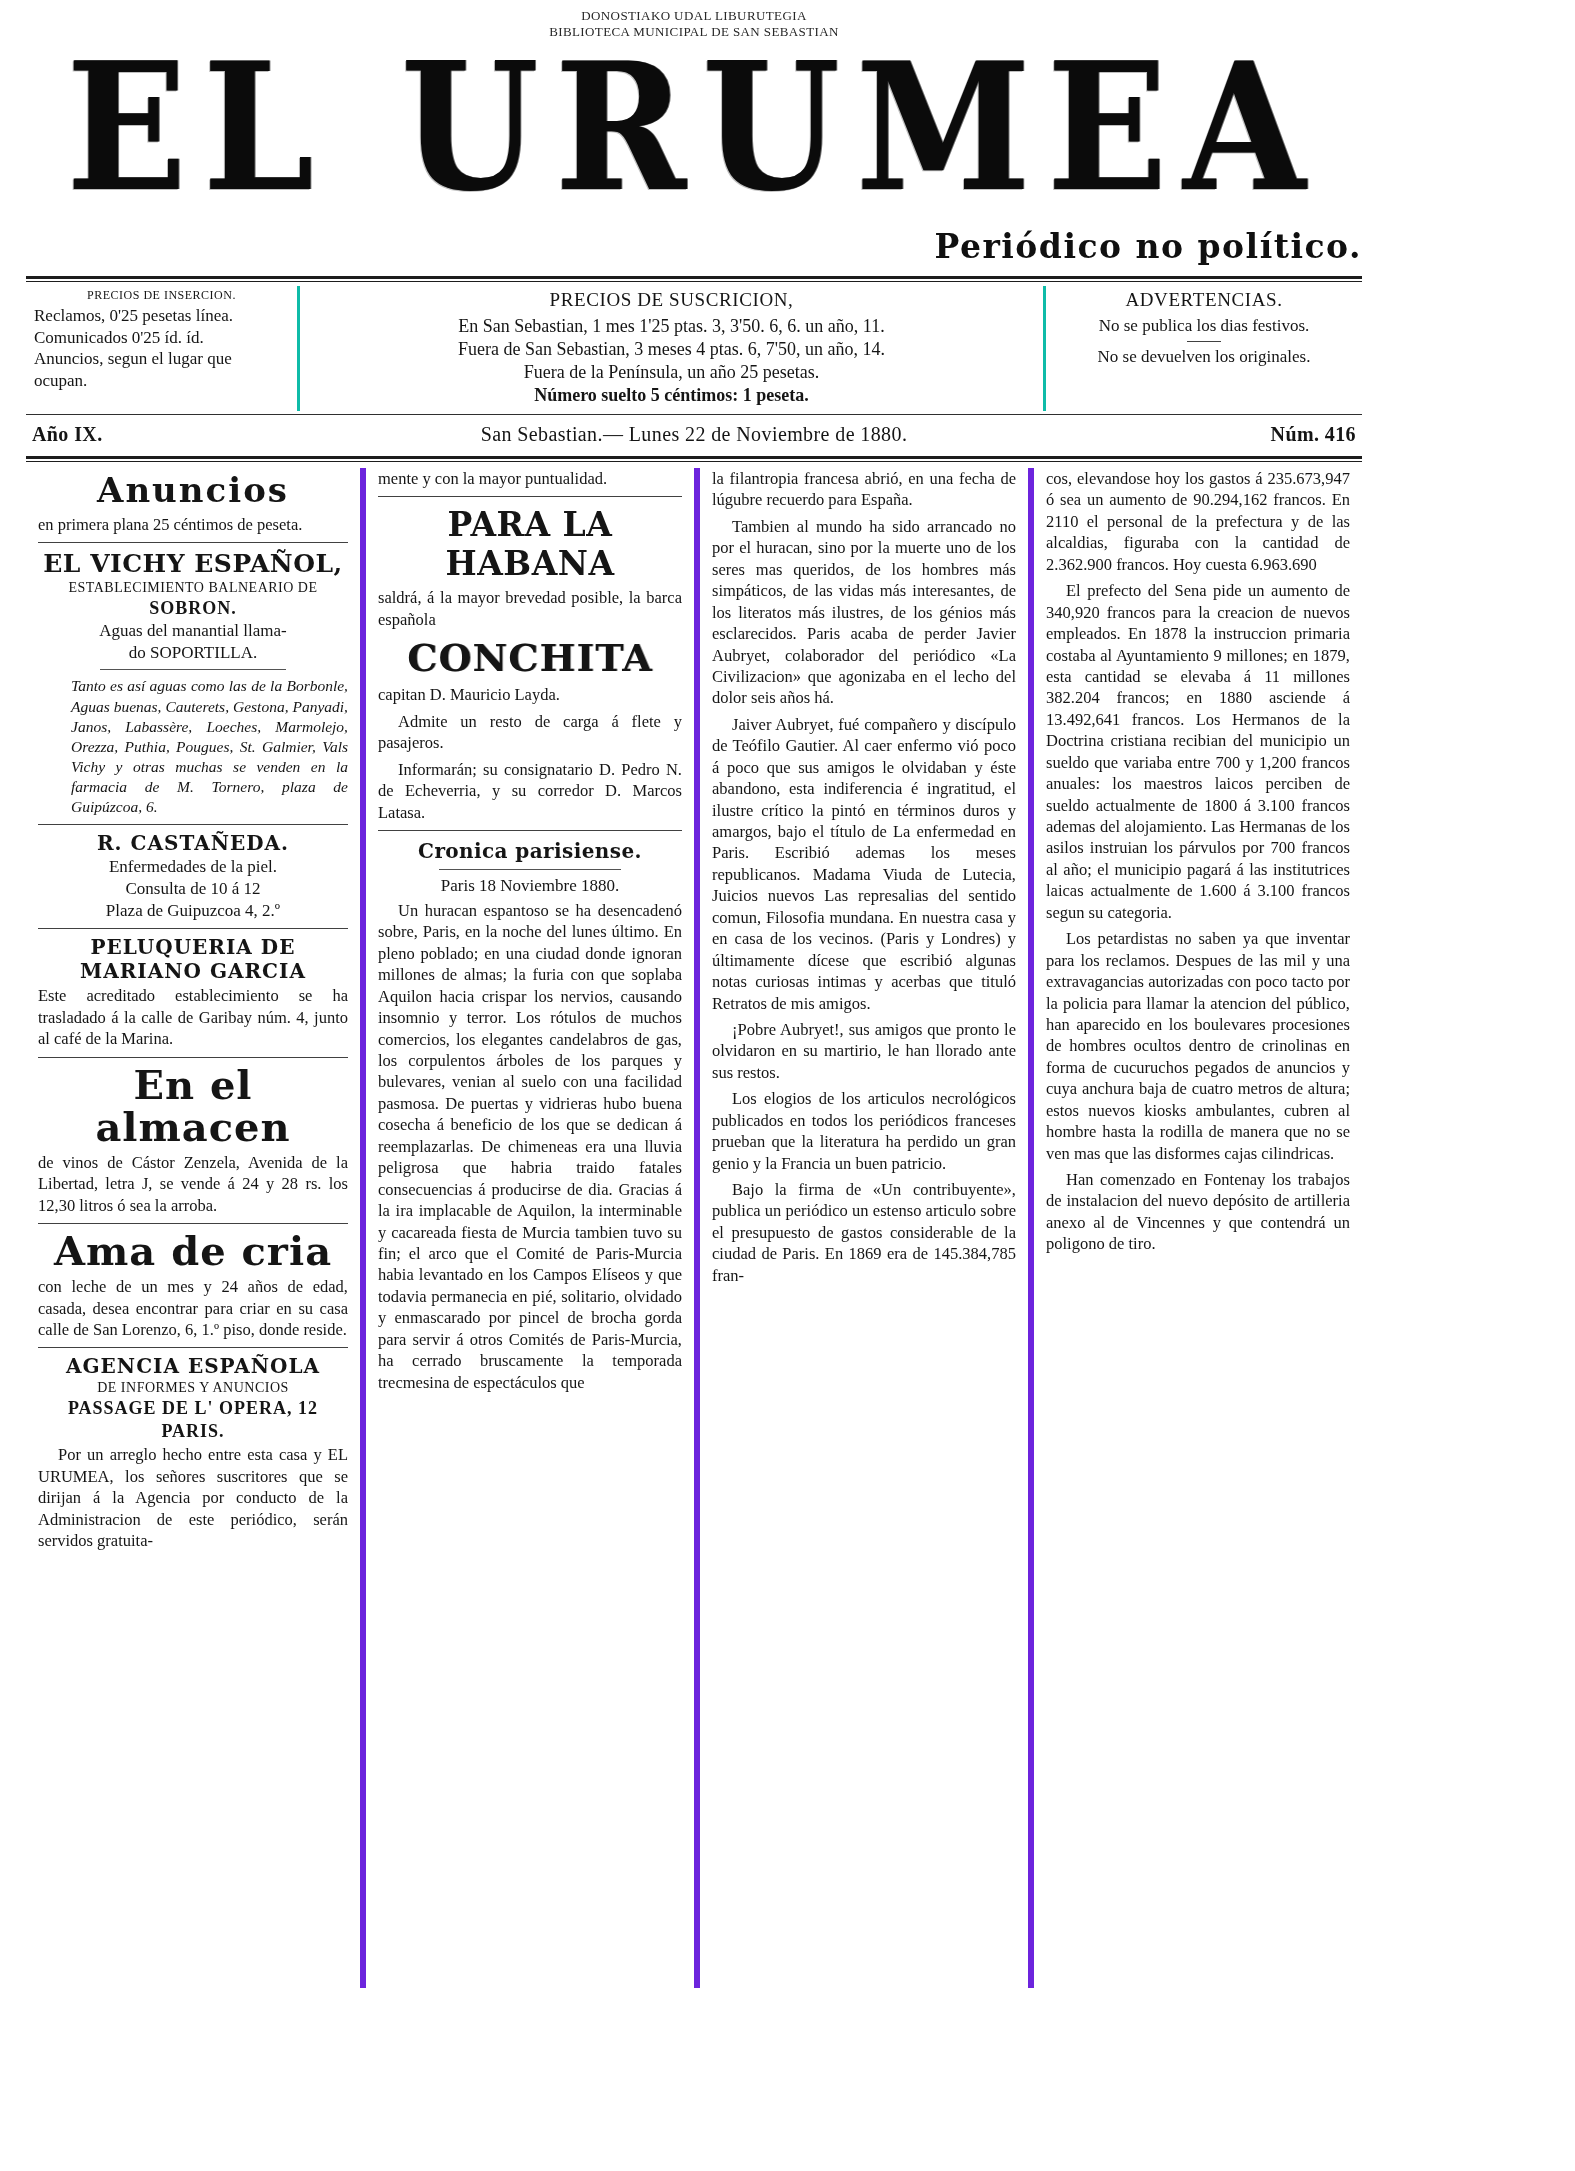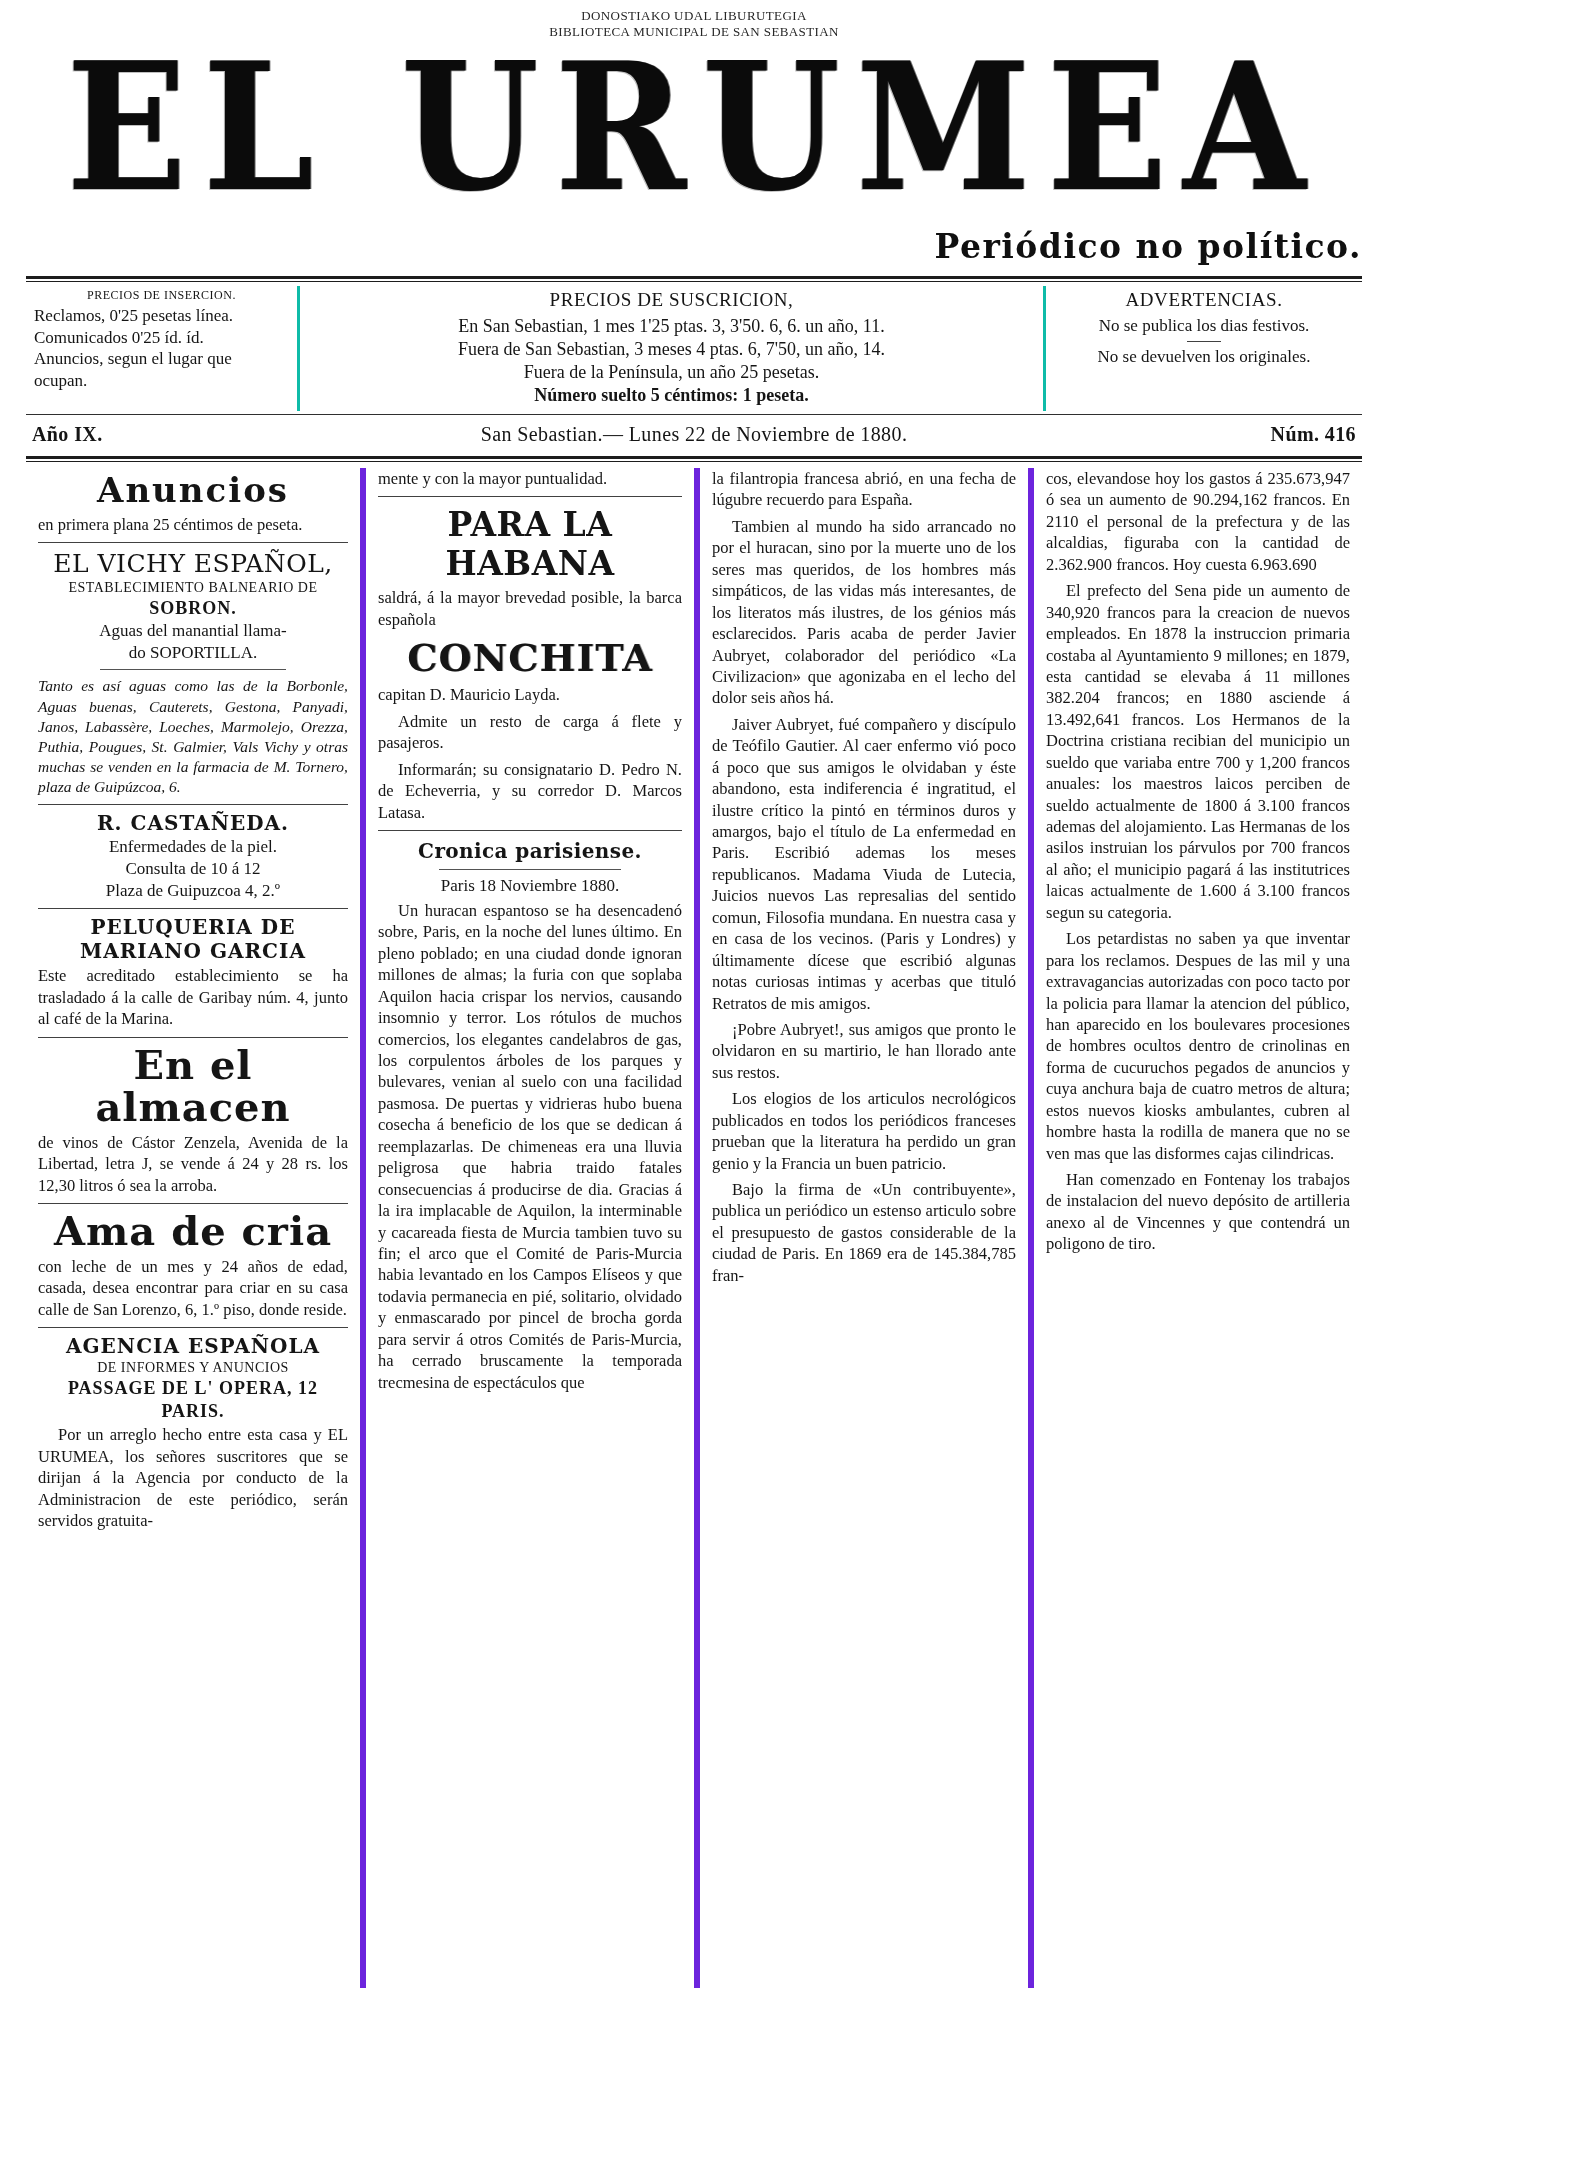--- a/index.html
+++ b/index.html
@@ -146,21 +146,21 @@
   .ad-h1 {
     font-family: "DejaVu Serif", serif;
     font-weight: bold;
     font-size: 34px;
     text-align: center;
     letter-spacing: 2px;
     margin: 2px 0 4px 0;
   }
   .ad-h2 {
     font-family: "DejaVu Serif", serif;
-    font-weight: normal;
+    font-weight: bold;
     font-size: 25px;
     text-align: center;
     letter-spacing: 0.5px;
     margin: 6px 0 2px 0;
   }
   .ad-h3 {
     font-family: "DejaVu Serif", serif;
     font-weight: bold;
     font-size: 20px;
     text-align: center;
@@ -178,21 +178,21 @@
     font-size: 18px;
     font-weight: bold;
     letter-spacing: 1px;
     margin: 2px 0;
   }
   .ad-line {
     text-align: center;
     font-size: 17px;
     margin: 2px 0;
   }
-  .italics { font-style: italic; }
+  .italics { font-style: italic; margin-left: 33px; }
   .sep {
     border-top: 1px solid #444;
     margin: 7px 0 6px 0;
   }
   .sep-short {
     width: 60%;
     border-top: 1px solid #555;
     margin: 6px auto;
   }
   .big-ad {

